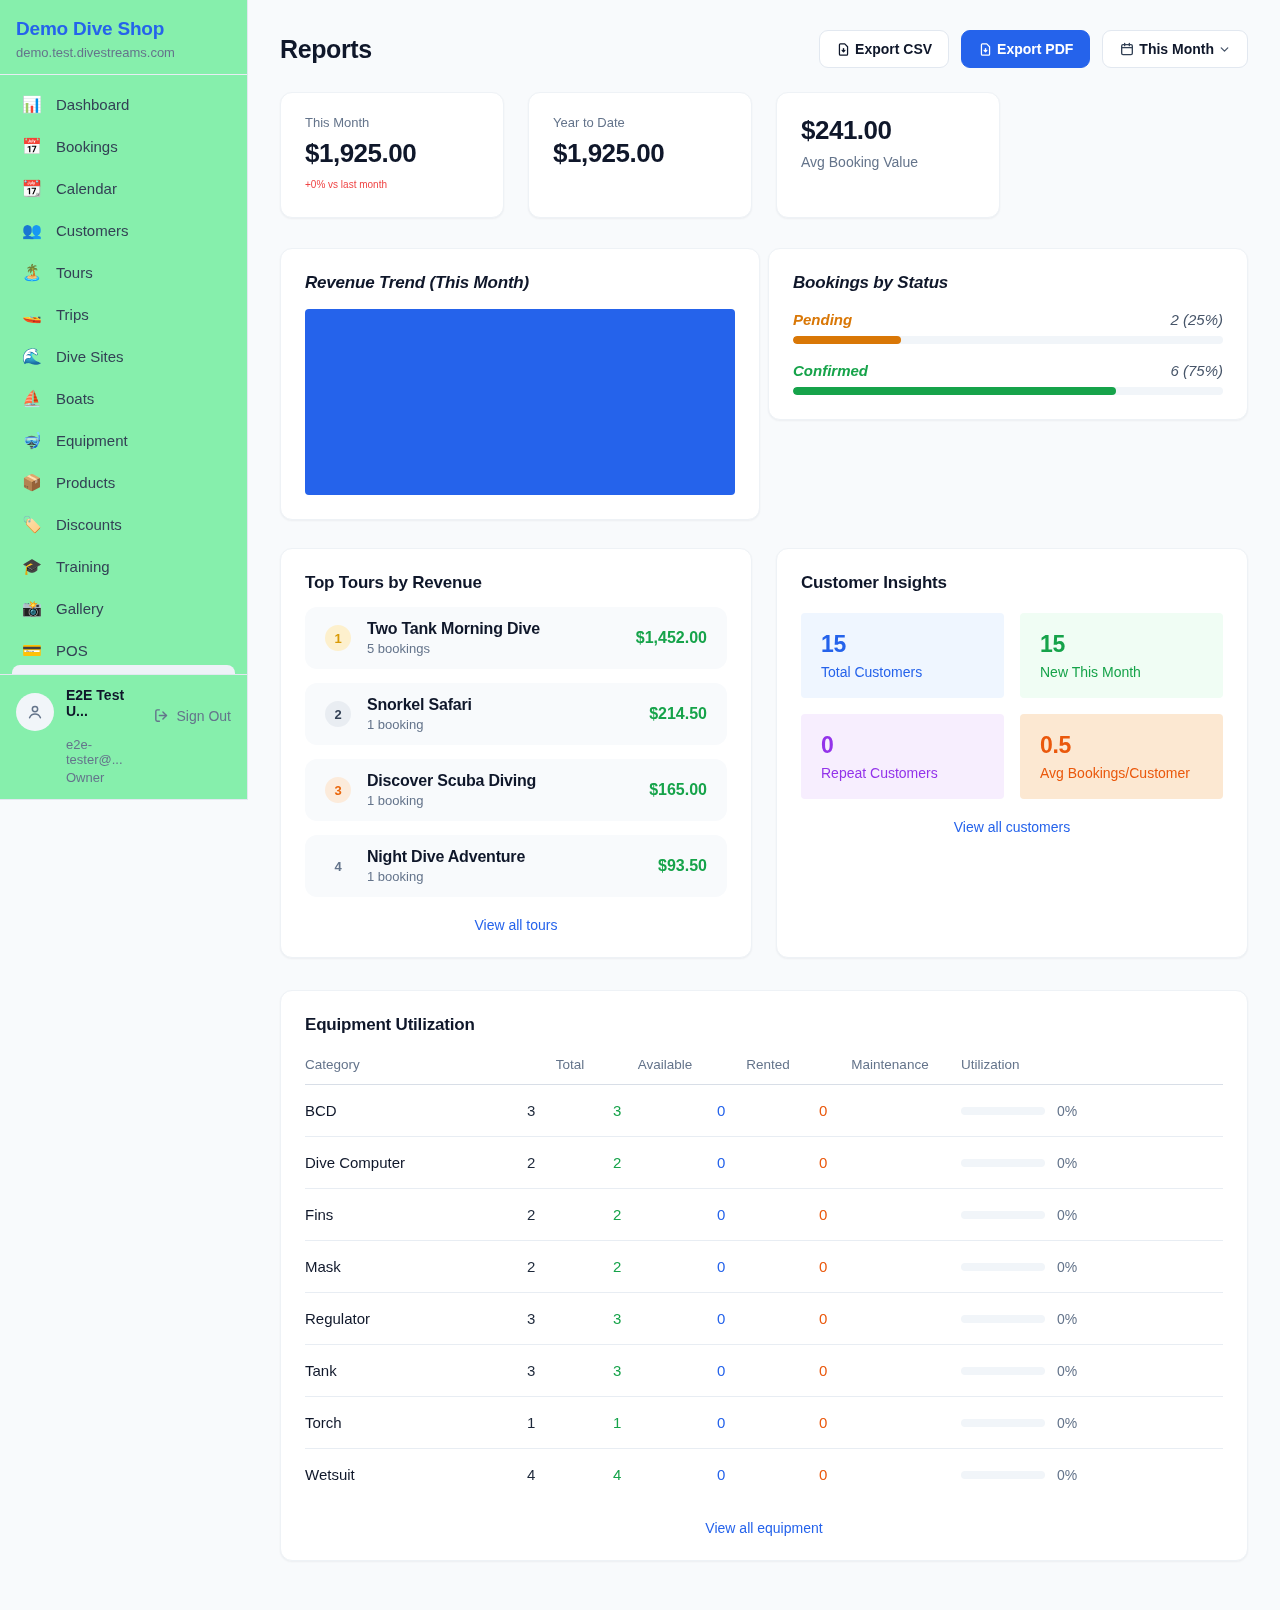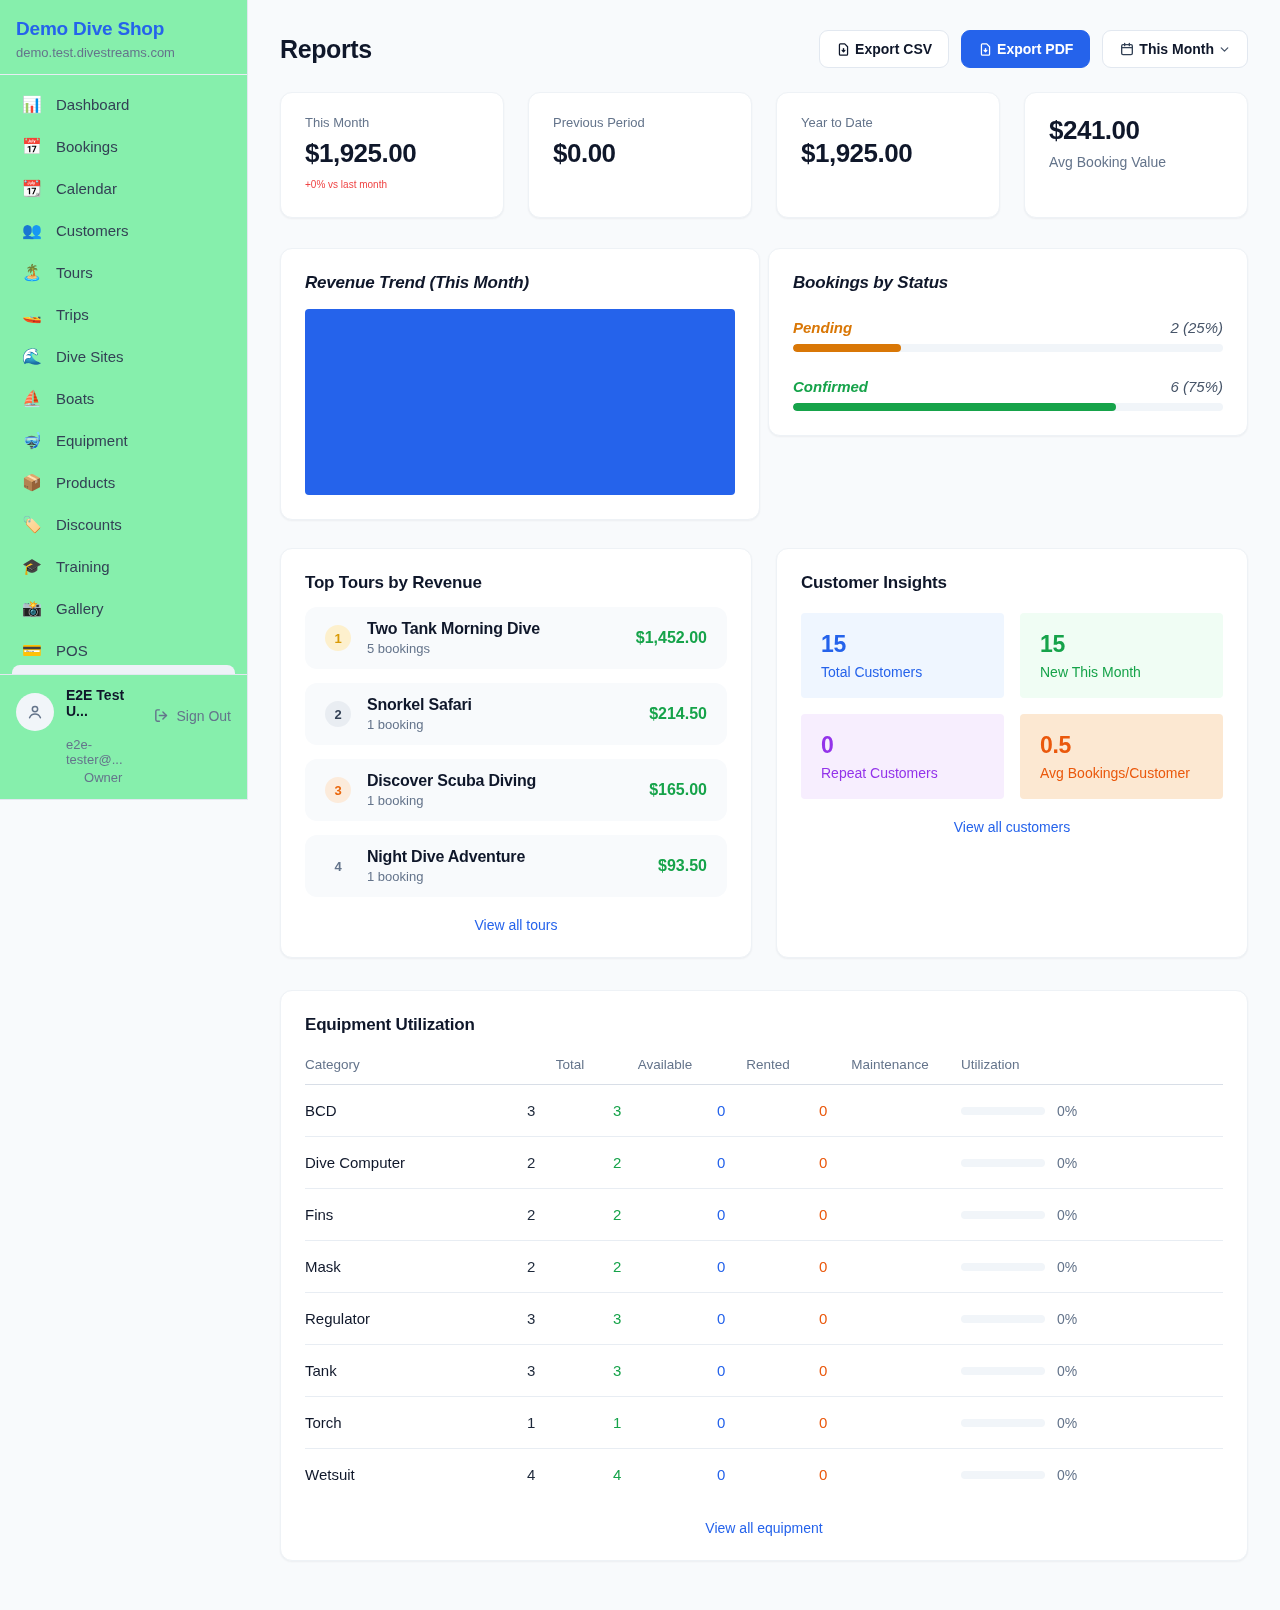--- a/index.html
+++ b/index.html
@@ -43,21 +43,21 @@
     display: flex; align-items: flex-start; gap: 12px;
   }
   .avatar {
     width: 38px; height: 38px; border-radius: 50%;
     background: #f1f5f9; display: flex; align-items: center; justify-content: center;
     flex: none; margin-top: 6px;
   }
   .user-block { flex: 1; min-width: 0; }
   .user-name { font-size: 14px; font-weight: 700; color: #0f172a; }
   .user-email { font-size: 13px; color: #64748b; margin-top: 18px; }
-  .user-role { font-size: 13px; color: #64748b; margin-top: 3px; text-align: center; }
+  .user-role { font-size: 13px; color: #64748b; margin-top: 3px; }
   .signout {
     display: flex; align-items: center; gap: 7px;
     font-size: 14px; color: #64748b; cursor: pointer;
     margin-top: 20px; flex: none;
   }
 
   
   .main { position: absolute; left: 280px; top: 0; width: 968px; }
   .page-header {
     display: flex; align-items: center; justify-content: space-between;
@@ -90,21 +90,21 @@
   .stat-card.value-first .stat-label { font-size: 14px; margin-top: 8px; }
 
   
   .charts-row { display: grid; grid-template-columns: 1fr 1fr; gap: 8px; align-items: start; margin-bottom: 28px; font-style: italic; }
   .card-pad { padding: 24px; }
   .card-title { font-size: 17px; font-weight: 700; color: #0f172a; letter-spacing: -0.2px; }
   .revenue-bar-block {
     margin-top: 16px; height: 186px; border-radius: 4px;
     background: #2563eb;
   }
-  .status-row { margin-top: 26px; }
+  .status-row { margin-top: 18px; }
   .status-line { display: flex; justify-content: space-between; align-items: baseline; margin-bottom: 8px; }
   .status-label { font-size: 15px; font-weight: 600; }
   .status-count { font-size: 15px; color: #475569; }
   .bar-track { height: 8px; border-radius: 4px; background: #f1f5f9; overflow: hidden; }
   .bar-fill { height: 100%; border-radius: 4px; }
 
   
   .insights-row { display: grid; grid-template-columns: 1fr 1fr; gap: 24px; align-items: stretch; margin-bottom: 32px; }
   .tour-row {
     display: flex; align-items: center; gap: 16px;
@@ -280,24 +280,20 @@
     </div>
   </div>
 
   <div class="stats-row">
     <div class="card stat-card">
       <div class="stat-label">This Month</div>
       <div class="stat-value">$1,925.00</div>
       <div class="stat-delta">+0% vs last month</div>
     </div>
     <div class="card stat-card">
-      <div class="stat-label">Previous Period</div>
-      <div class="stat-value">$0.00</div>
-    </div>
-    <div class="card stat-card">
       <div class="stat-label">Year to Date</div>
       <div class="stat-value">$1,925.00</div>
     </div>
     <div class="card stat-card value-first">
       <div class="stat-value">$241.00</div>
       <div class="stat-label">Avg Booking Value</div>
     </div>
   </div>
 
   <div class="charts-row">

